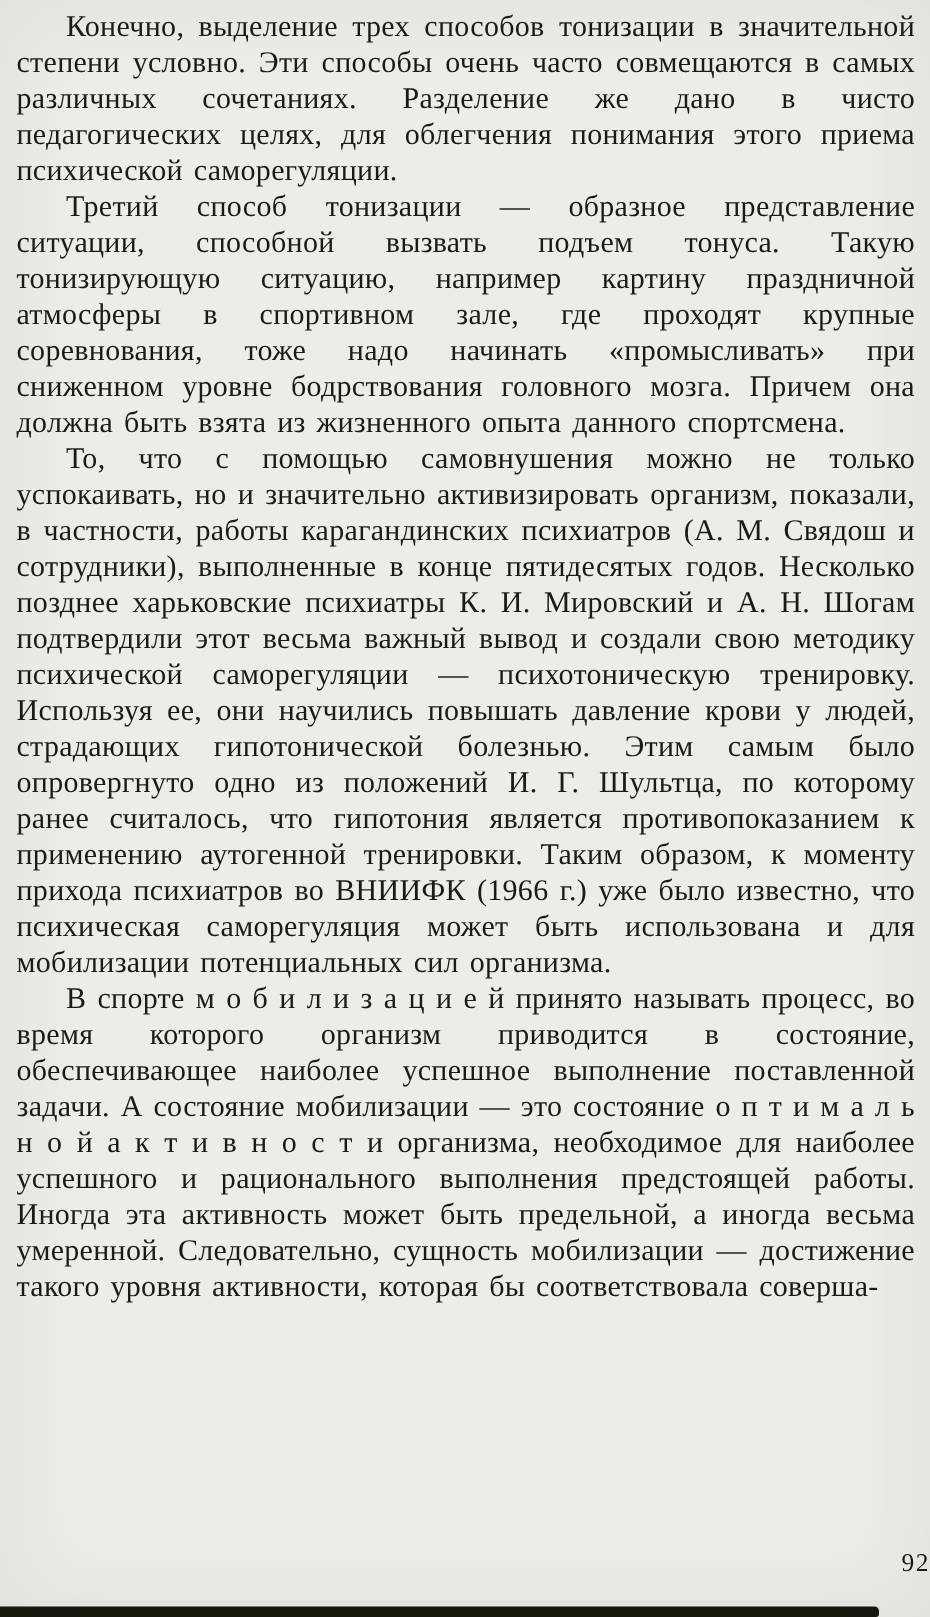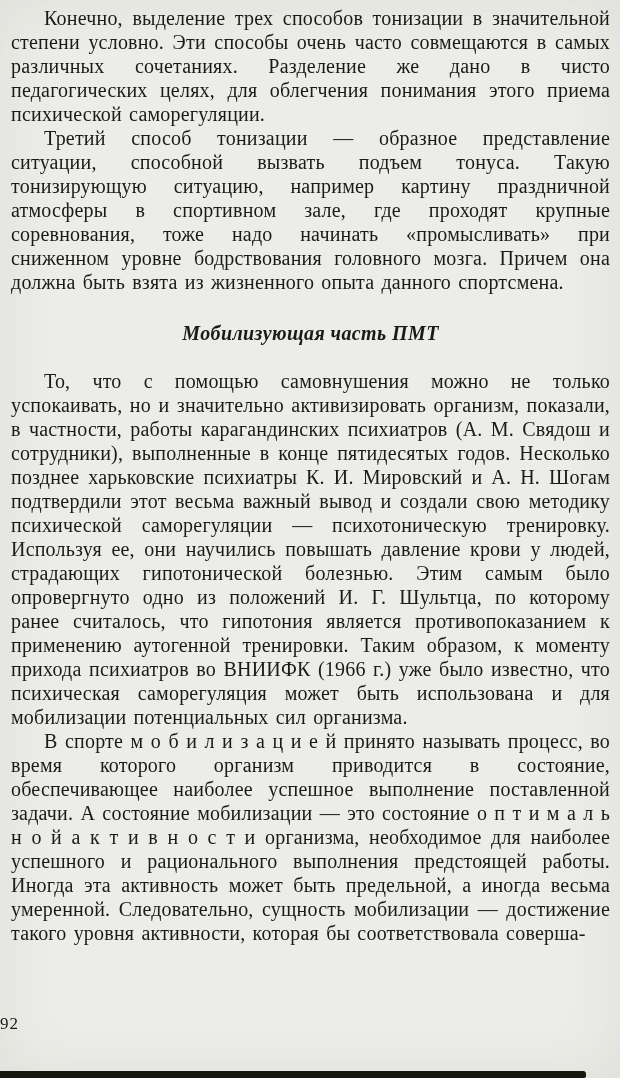--- a/index.html
+++ b/index.html
@@ -33,41 +33,40 @@
     text-align: center;
     font-size: 20px;
     font-weight: bold;
     font-style: italic;
     letter-spacing: 0.4px;
   }
   .page-number {
     position: absolute;
     left: 0;
     right: 0;
-    bottom: 44px;
-    text-align: left;
+    bottom: 26px;
+    text-align: right;
     font-size: 17px;
     letter-spacing: 1px;
     color: #1b1a17;
   }
   .scan-edge {
     position: absolute;
     left: 0;
     bottom: 0;
     width: 586px;
     height: 7px;
     background: #17160f;
     border-radius: 0 3px 2px 0;
   }
 </style>
 </head>
 <body>
 
 <div class="page">
   <p class="para">Конечно, выделение трех способов тонизации в значительной степени условно. Эти способы очень часто совмещаются в самых различных сочетаниях. Разделение же дано в чисто педагогических целях, для облегчения понимания этого приема психической саморегуляции.</p>
   <p class="para">Третий способ тонизации — образное представление ситуации, способной вызвать подъем тонуса. Такую тонизирующую ситуацию, например картину праздничной атмосферы в спортивном зале, где проходят крупные соревнования, тоже надо начинать «промысливать» при сниженном уровне бодрствования головного мозга. Причем она должна быть взята из жизненного опыта данного спортсмена.</p>
-  <h2 class="heading">Мобилизующая часть ПМТ</h2>
   <p class="para">То, что с помощью самовнушения можно не только успокаивать, но и значительно активизировать организм, показали, в частности, работы карагандинских психиатров (А. М. Свядош и сотрудники), выполненные в конце пятидесятых годов. Несколько позднее харьковские психиатры К. И. Мировский и А. Н. Шогам подтвердили этот весьма важный вывод и создали свою методику психической саморегуляции — психотоническую тренировку. Используя ее, они научились повышать давление крови у людей, страдающих гипотонической болезнью. Этим самым было опровергнуто одно из положений И. Г. Шультца, по которому ранее считалось, что гипотония является противопоказанием к применению аутогенной тренировки. Таким образом, к моменту прихода психиатров во ВНИИФК (1966 г.) уже было известно, что психическая саморегуляция может быть использована и для мобилизации потенциальных сил организма.</p>
   <p class="para">В спорте м о б и л и з а ц и е й принято называть процесс, во время которого организм приводится в состояние, обеспечивающее наиболее успешное выполнение поставленной задачи. А состояние мобилизации — это состояние о п т и м а л ь н о й а к т и в н о с т и организма, необходимое для наиболее успешного и рационального выполнения предстоящей работы. Иногда эта активность может быть предельной, а иногда весьма умеренной. Следовательно, сущность мобилизации — достижение такого уровня активности, которая бы соответствовала соверша-</p>
 </div>
 
 <div class="page-number">92</div>
 <div class="scan-edge"></div>
 
 </body></html>

